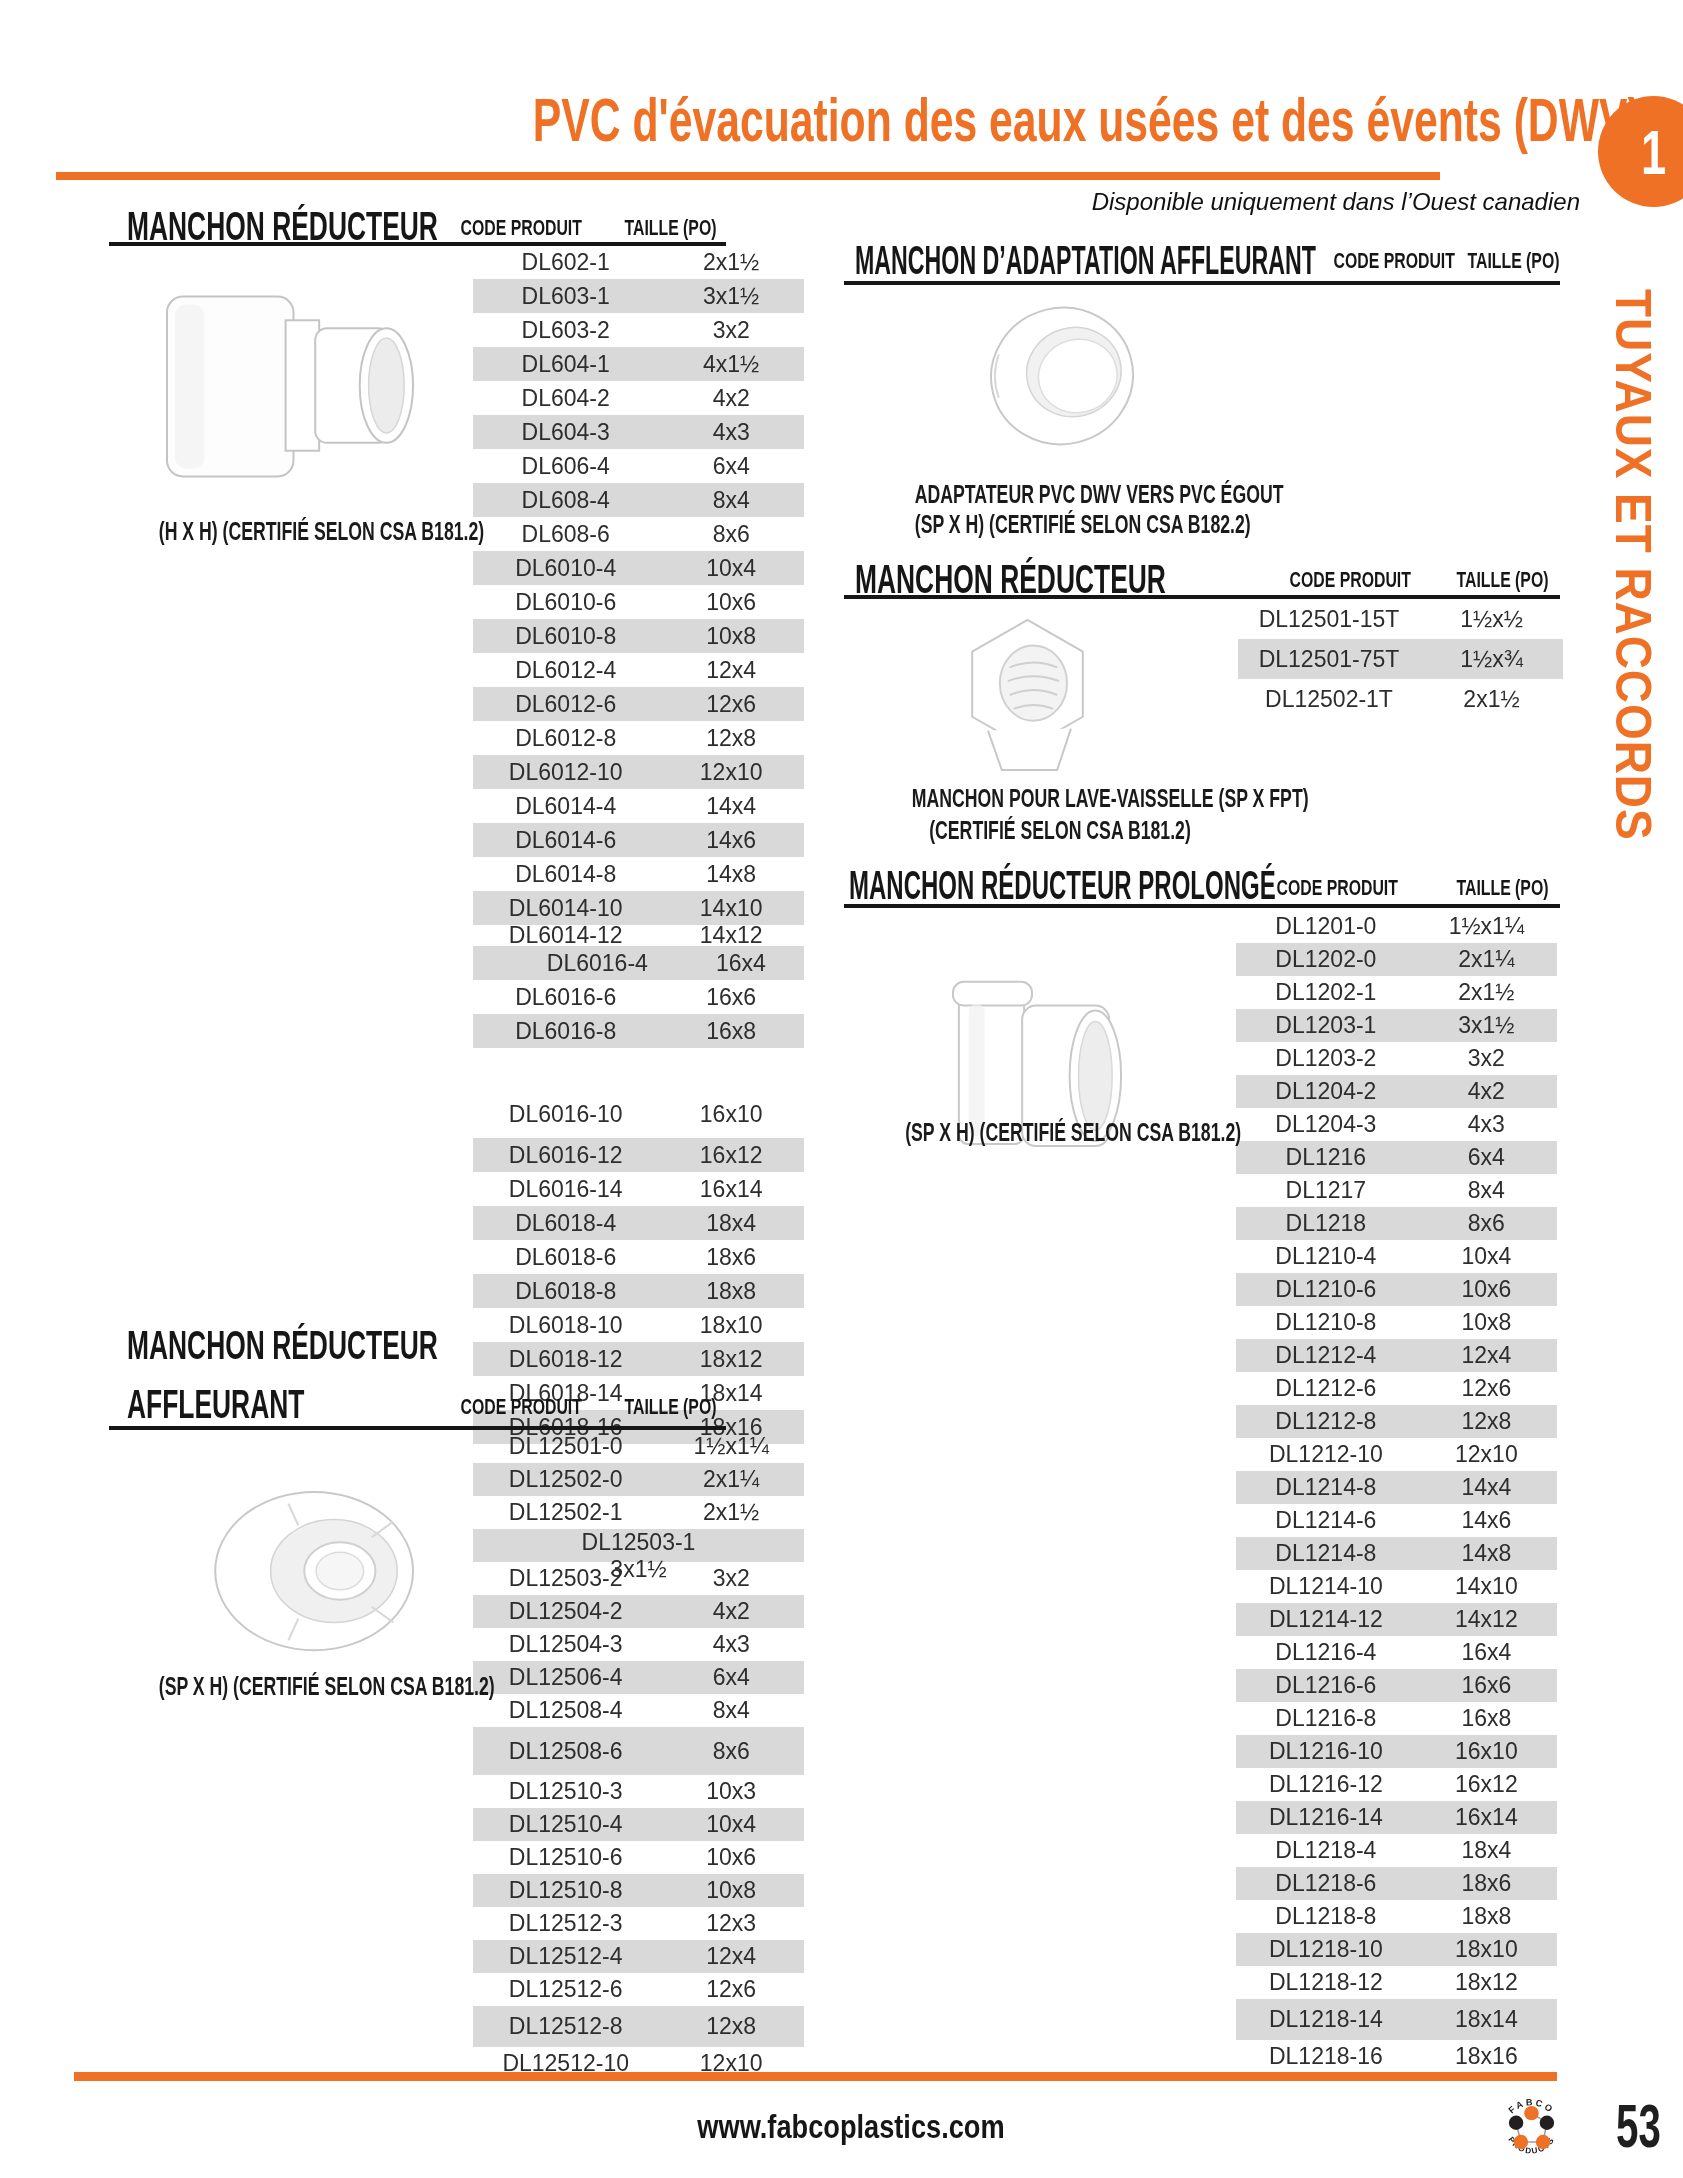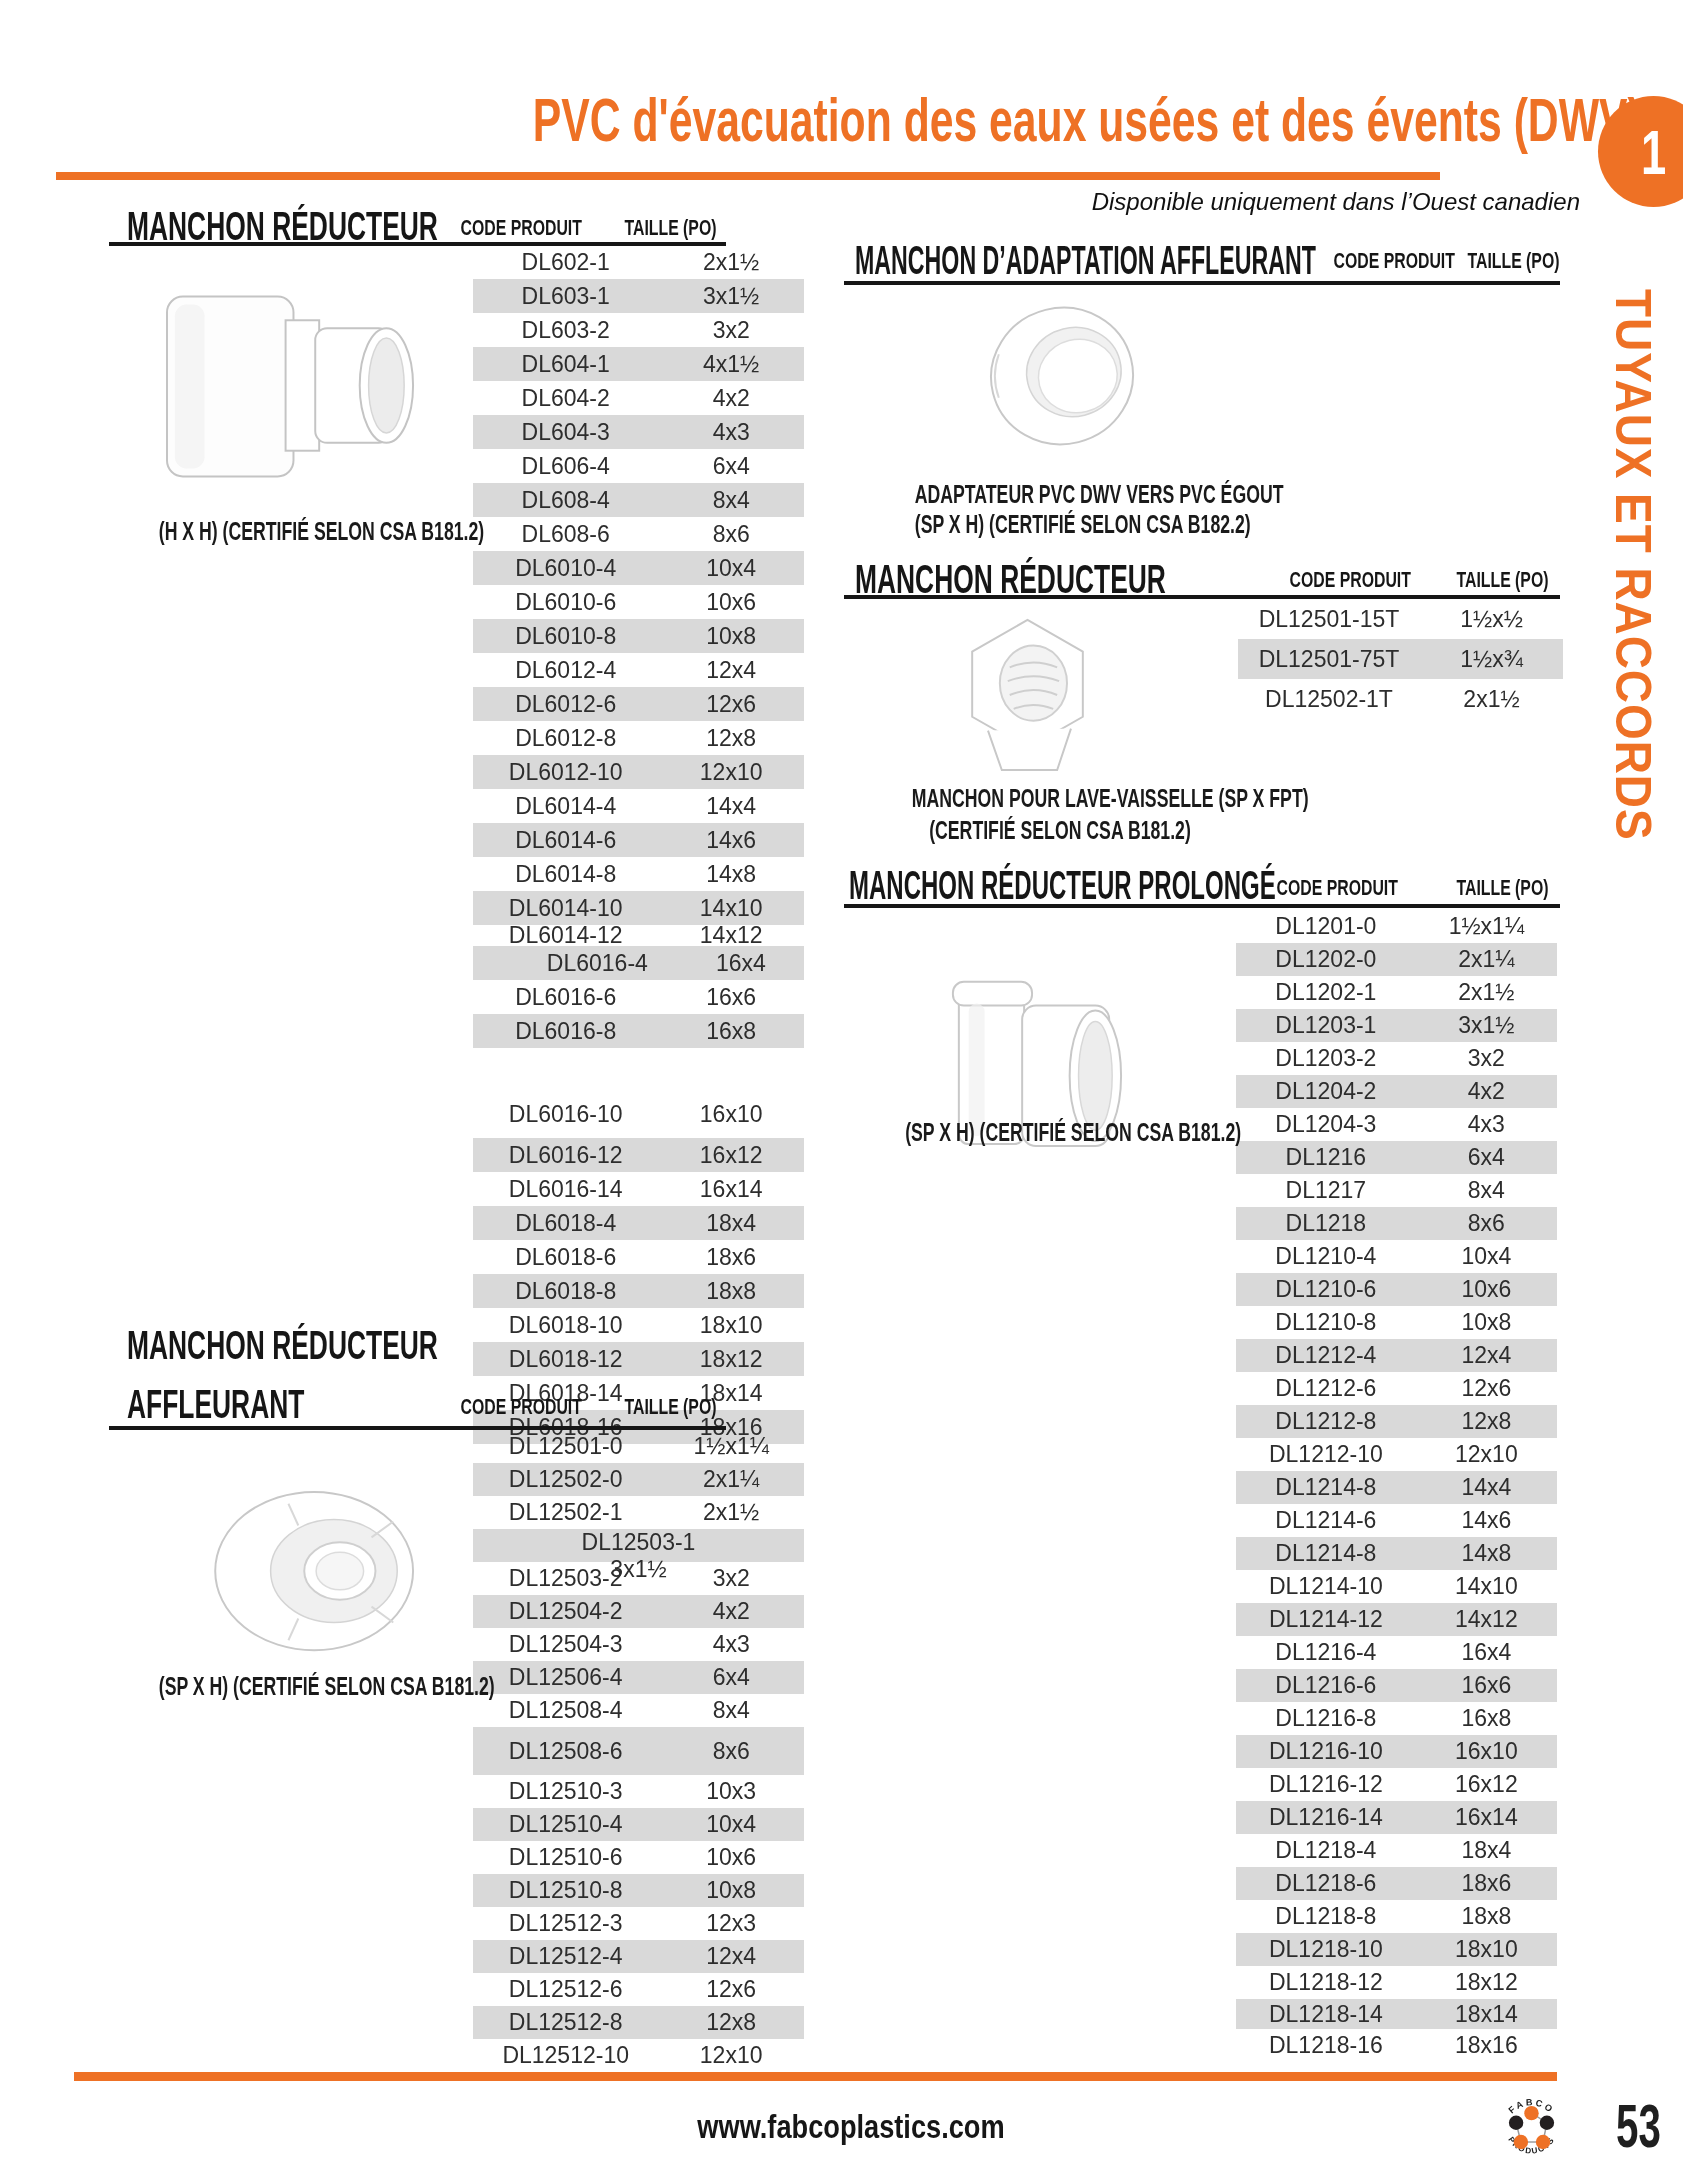--- a/index.html
+++ b/index.html
@@ -256,21 +256,21 @@
         <span class="tsize">12x3</span>
       </div>
       <div class="trow alt" style="height: 33px;">
         <span class="tcode">DL12512-4</span>
         <span class="tsize">12x4</span>
       </div>
       <div class="trow" style="height: 33px;">
         <span class="tcode">DL12512-6</span>
         <span class="tsize">12x6</span>
       </div>
-      <div class="trow alt" style="height: 33px;">
+      <div class="trow alt" style="height: 41px;">
         <span class="tcode">DL12512-8</span>
         <span class="tsize">12x8</span>
       </div>
       <div class="trow" style="height: 33px;">
         <span class="tcode">DL12512-10</span>
         <span class="tsize">12x10</span>
       </div>
     </div>
 
   <div class="abs" style="left:203px;top:1482px;">
@@ -466,21 +466,21 @@
         <span class="tsize">18x8</span>
       </div>
       <div class="trow alt" style="height: 33px;">
         <span class="tcode">DL1218-10</span>
         <span class="tsize">18x10</span>
       </div>
       <div class="trow" style="height: 33px;">
         <span class="tcode">DL1218-12</span>
         <span class="tsize">18x12</span>
       </div>
-      <div class="trow alt" style="height: 30px; justify-content: space-between;">
+      <div class="trow alt" style="height: 41px;">
         <span class="tcode">DL1218-14</span>
         <span class="tsize">18x14</span>
       </div>
       <div class="trow" style="height: 33px;">
         <span class="tcode">DL1218-16</span>
         <span class="tsize">18x16</span>
       </div>
     </div>
 
   <div class="abs" style="left:945px;top:948px;">

